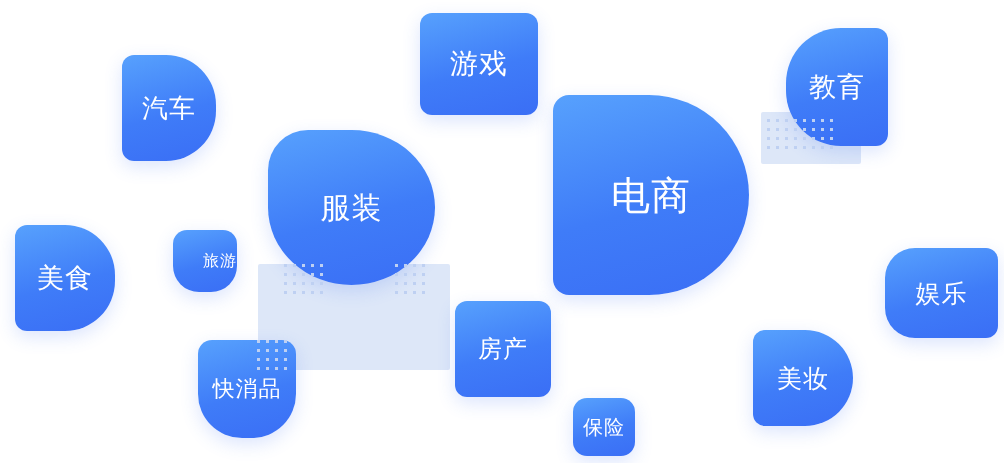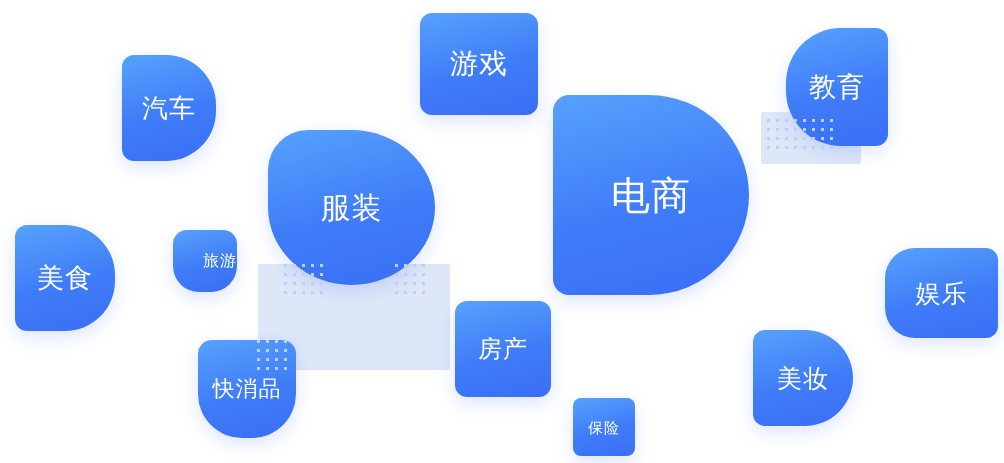--- a/index.html
+++ b/index.html
@@ -26,21 +26,21 @@
   .tile-qiche      { left:122px; top:55px;  width:94px;  height:106px; border-radius:12px 50px 50px 12px; font-size:26px; }
   .tile-youxi      { left:420px; top:13px;  width:118px; height:102px; border-radius:12px; font-size:28px; }
   .tile-jiaoyu     { left:786px; top:28px;  width:102px; height:118px; border-radius:55px 12px 12px 55px; font-size:27px; }
   .tile-fuzhuang   { left:268px; top:130px; width:167px; height:155px; border-radius:40px 50% 50% 50%; font-size:30px; }
   .tile-dianshang  { left:553px; top:95px;  width:196px; height:200px; border-radius:16px 100px 100px 16px; font-size:39px; }
   .tile-meishi     { left:15px;  top:225px; width:100px; height:106px; border-radius:12px 50px 50px 12px; font-size:27px; }
   .tile-lvyou      { left:173px; top:230px; width:64px;  height:62px;  border-radius:14px 14px 26px 26px; font-size:16px;justify-content:flex-end; }
   .tile-yule       { left:885px; top:248px; width:113px; height:90px;  border-radius:30px 12px 12px 30px; font-size:25px;justify-content:center; }
   .tile-kuaixiaopin{ left:198px; top:340px; width:98px;  height:98px;  border-radius:14px 14px 44px 44px; font-size:22px; }
   .tile-fangchan   { left:455px; top:301px; width:96px;  height:96px;  border-radius:12px; font-size:24px; }
-  .tile-baoxian    { left:573px; top:398px; width:62px;  height:58px;  border-radius:8px; font-size:15px; }
+  .tile-baoxian    { left:573px; top:398px; width:62px;  height:58px;  border-radius:14px; font-size:20px; }
   .tile-meizhuang  { left:705px; top:330px; width:100px; height:96px;  border-radius:12px 48px 48px 12px; font-size:25px;margin-left:48px; }
 
   
   .accent-rect {
     position:absolute;
     background:#dde7f8;
     z-index:1;
   }
   .rect-fuzhuang { left:258px; top:264px; width:192px; height:106px; border-radius:2px; }
   .rect-jiaoyu   { left:761px; top:112px; width:100px; height:52px;  border-radius:2px; }

